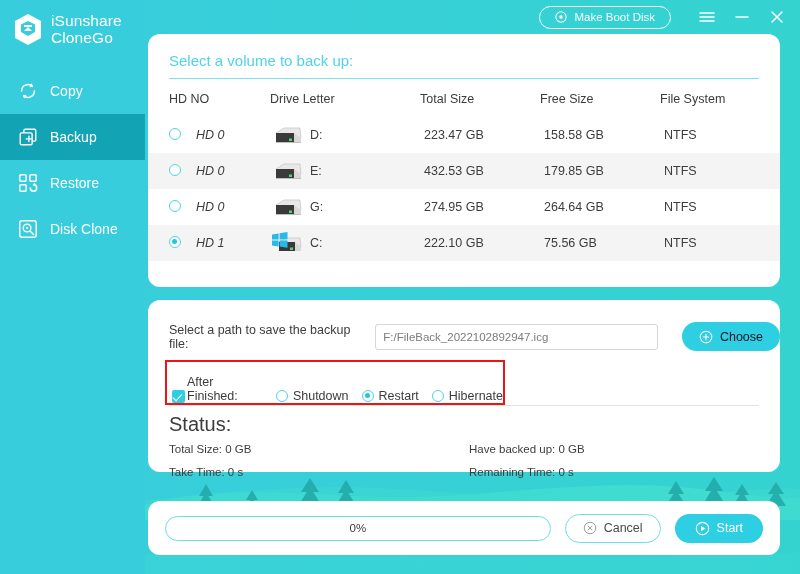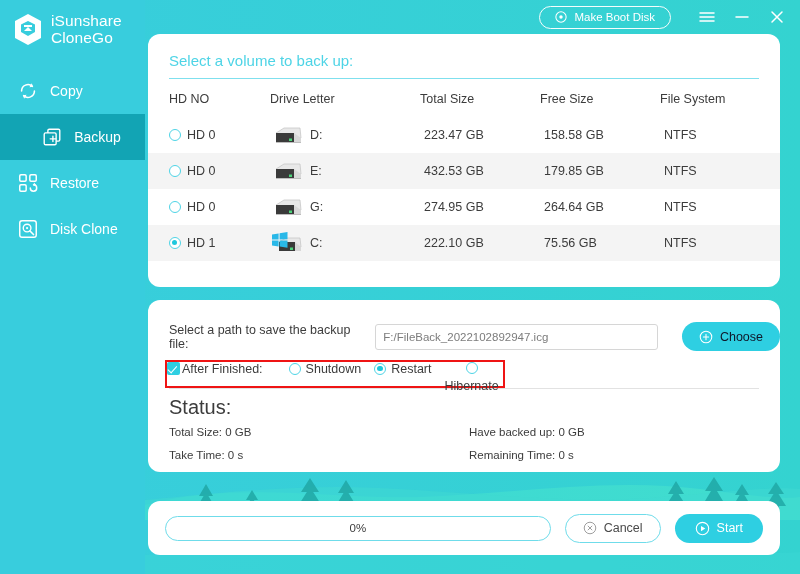--- a/index.html
+++ b/index.html
@@ -32,21 +32,21 @@
     color: #ffffff; font-size: 15.5px; line-height: 17px;
     letter-spacing: .1px;
   }
   #nav { margin-top: 22px; }
   .nav-item {
     display: flex; align-items: center; gap: 11px;
     height: 46px; padding-left: 17px;
     color: #ffffff; font-size: 14px;
     cursor: pointer;
   }
-  .nav-item.active { background: #12a4b4; justify-content: center; }
+  .nav-item.active { background: #12a4b4; }
   .nav-ico { width: 22px; height: 22px; flex: 0 0 auto; }
 
   
   #topbar {
     position: absolute; left: 145px; top: 0;
     width: 655px; height: 34px;
     display: flex; align-items: center; justify-content: flex-end;
     padding-right: 14px; gap: 17px;
     z-index: 3;
   }
@@ -90,21 +90,21 @@
     font-weight: normal; font-size: 12.5px; color: #3c3c3c;
     text-align: left; padding: 13px 0 11px 0;
   }
   thead th:first-child { padding-left: 21px; }
   tbody td {
     font-size: 12.5px; color: #3c3c3c;
     height: 36px; vertical-align: middle;
   }
   tbody td:first-child { padding-left: 21px; }
   tbody tr.alt { background: #f4f4f4; }
-  .hdno { display: flex; align-items: center; gap: 6px; }
+  .hdno { display: flex; gap: 15px; font-style: italic; }
   .radio {
     width: 12px; height: 12px; border-radius: 50%;
     border: 1.6px solid #4ed4e6; background: #fff;
     flex: 0 0 auto; position: relative;
     cursor: pointer;
   }
   .radio.on::after {
     content: ""; position: absolute;
     left: 2.2px; top: 2.2px; width: 5.2px; height: 5.2px;
     border-radius: 50%; background: #1ec8dd;
@@ -131,44 +131,44 @@
   }
   #choose-btn {
     display: flex; align-items: center; gap: 7px;
     height: 29px; padding: 0 17px;
     margin-left: 15px;
     background: #2ecfe2; border: none; border-radius: 15px;
     color: #0f172a; font-size: 12.5px; cursor: pointer;
   }
   #after-wrap {
     position: relative; margin: 9px 0 0 17px;
-    width: 340px; height: 28px;
+    width: 340px; height: 45px;
     border: 2px solid #ef1414;
-    display: flex; align-items: flex-start;
-    gap: 0;
+    display: flex; align-items: flex-end;
+    padding-left: 5px; gap: 0;
   }
   #chk {
     width: 13px; height: 13px; background: #2ecfe2;
     border-radius: 2px; position: relative; flex: 0 0 auto;
     cursor: pointer;
   }
   #chk::after {
     content: ""; position: absolute; left: 3.4px; top: 1.6px;
     width: 4px; height: 7.5px;
     border: solid #fff; border-width: 0 1.8px 1.8px 0;
     transform: rotate(42deg);
   }
   #after-label { font-size: 12.5px; color: #3c3c3c; margin-left: 2px; }
   .after-opt {
     display: flex; align-items: center; gap: 5px;
     font-size: 12.5px; color: #3c3c3c; cursor: pointer;
   }
   #opt-shutdown { margin-left: 26px; }
   #opt-restart  { margin-left: 13px; }
-  #opt-hibernate{ margin-left: 13px; flex-direction: column; }
+  #opt-hibernate{ margin-left: 13px; }
   #opt-rule {
     margin: 0 21px 0 21px; height: 1px; background: #e2e2e2;
   }
   #status-title { font-size: 20px; color: #3c3c3c; padding: 7px 0 0 21px; }
   #status-grid {
     display: grid; grid-template-columns: 300px 1fr;
     row-gap: 11px; padding: 7px 0 0 21px;
     font-size: 11.5px; color: #3c3c3c;
   }
 

